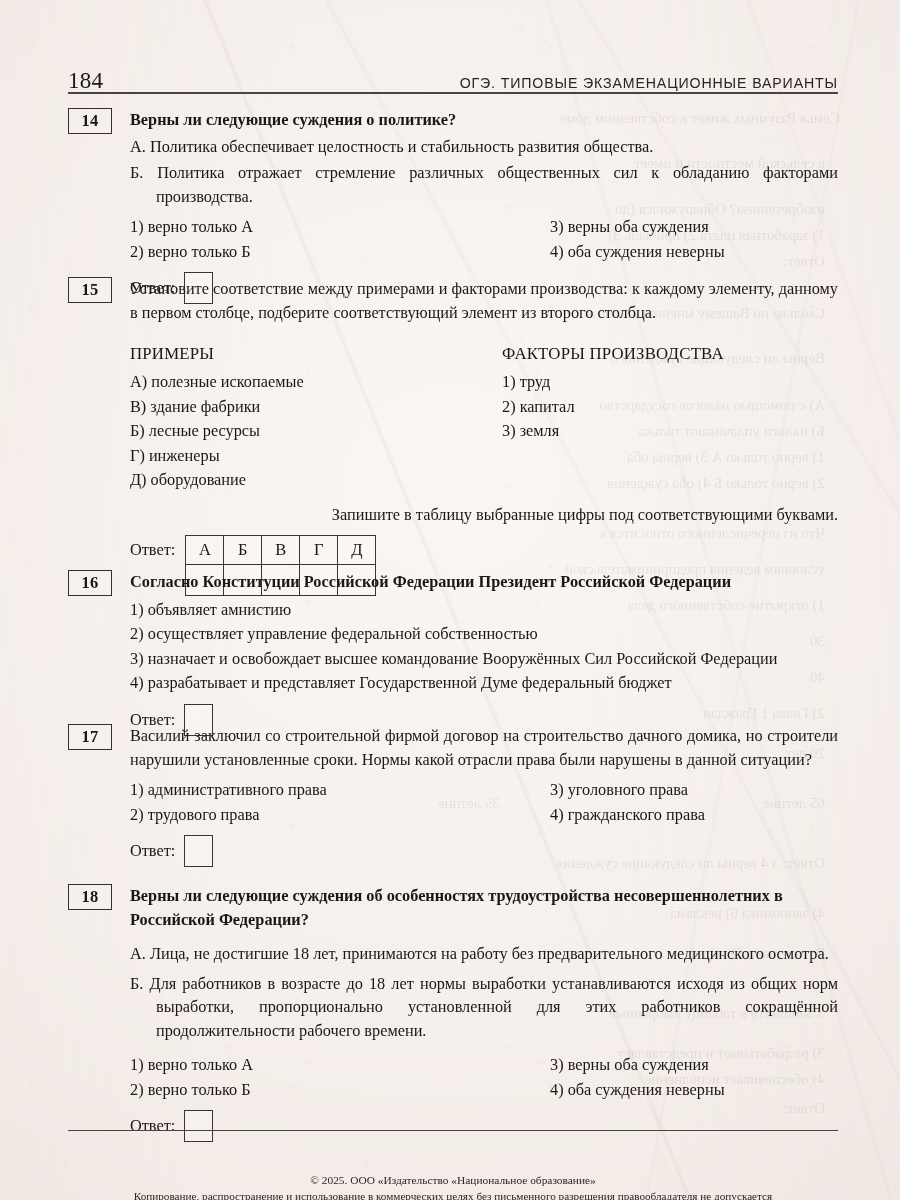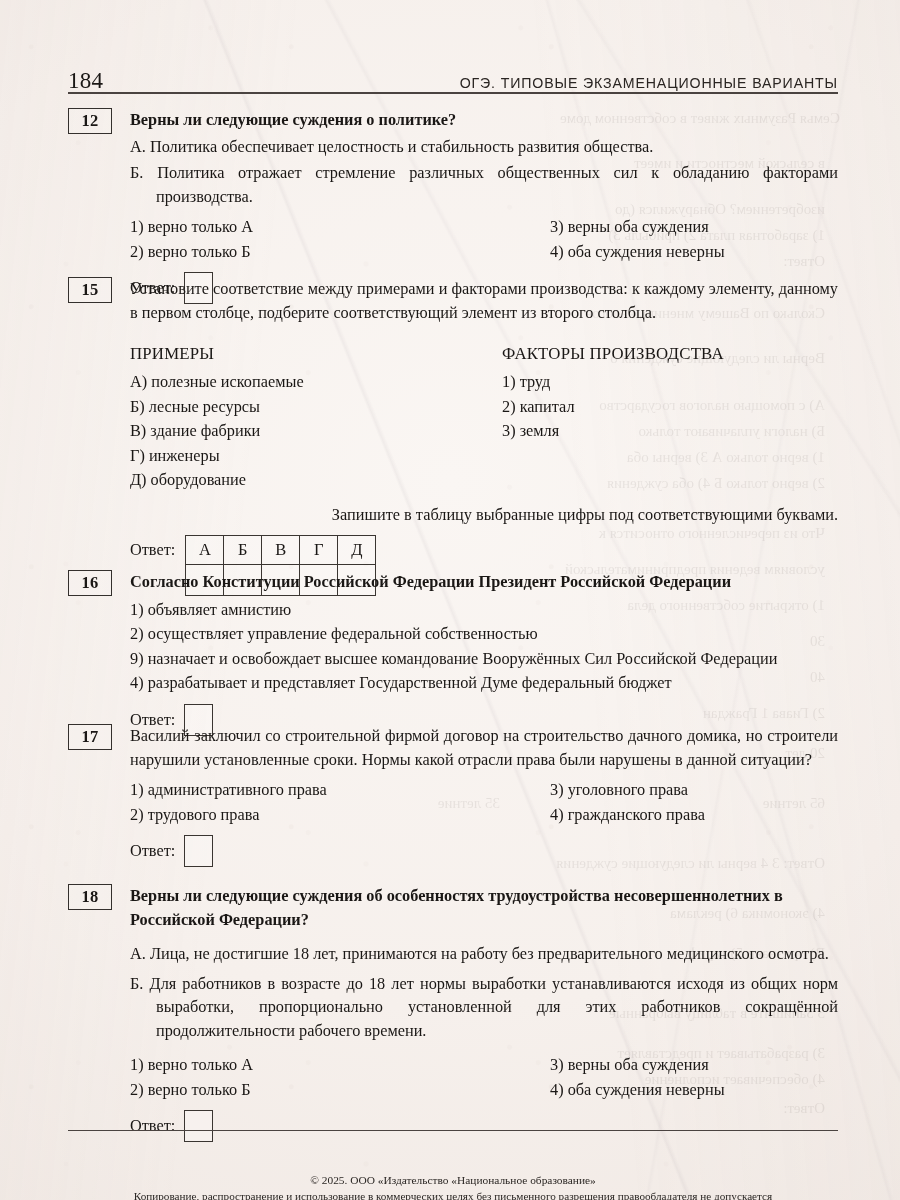--- a/index.html
+++ b/index.html
@@ -267,21 +267,21 @@
 
   <div class="content">
 
     <div class="hdr">
       <div class="folio">184</div>
       <div class="hdr-title">ОГЭ. ТИПОВЫЕ ЭКЗАМЕНАЦИОННЫЕ ВАРИАНТЫ</div>
     </div>
     <div class="hdr-rule"></div>
 
     <div class="q" style="top:108px;">
-      <div class="qnum">12</div>
+      <div class="qnum">14</div>
       <div class="qbody">
         <div class="stem nj">Верны ли следующие суждения о политике?</div>
         <div class="sub">А. Политика обеспечивает целостность и стабильность развития общества.</div>
         <div class="sub hang28">Б. Политика отражает стремление различных общественных сил к обладанию факторами производства.</div>
         <div class="opts">
           <div class="o">1) верно только А</div>
           <div class="o">3) верны оба суждения</div>
           <div class="o">2) верно только Б</div>
           <div class="o">4) оба суждения неверны</div>
         </div>
@@ -295,22 +295,22 @@
     <div class="q" style="top:277px;">
       <div class="qnum">15</div>
       <div class="qbody">
         <div class="stem">Установите соответствие между примерами и факторами производства: к каждому элементу, данному в первом столбце, подберите соответствующий элемент из второго столбца.</div>
 
         <div class="cols">
           <div>
             <div class="col-head">ПРИМЕРЫ</div>
             <div class="col-list">
               <div class="li">А) полезные ископаемые</div>
+              <div class="li">В) здание фабрики</div>
               <div class="li">Б) лесные ресурсы</div>
-              <div class="li">В) здание фабрики</div>
               <div class="li">Г) инженеры</div>
               <div class="li">Д) оборудование</div>
             </div>
           </div>
           <div>
             <div class="col-head">ФАКТОРЫ ПРОИЗВОДСТВА</div>
             <div class="col-list">
               <div class="li">1) труд</div>
               <div class="li">2) капитал</div>
               <div class="li">3) земля</div>
@@ -344,21 +344,21 @@
       </div>
     </div>
 
     <div class="q" style="top:570px;">
       <div class="qnum">16</div>
       <div class="qbody">
         <div class="stem nj">Согласно Конституции Российской Федерации Президент Российской Федерации</div>
         <div class="list">
           <div class="li">1) объявляет амнистию</div>
           <div class="li">2) осуществляет управление федеральной собственностью</div>
-          <div class="li">9) назначает и освобождает высшее командование Вооружённых Сил Российской Федерации</div>
+          <div class="li">3) назначает и освобождает высшее командование Вооружённых Сил Российской Федерации</div>
           <div class="li">4) разрабатывает и представляет Государственной Думе федеральный бюджет</div>
         </div>
         <div class="ans">
           <span class="ans-label">Ответ:</span>
           <span class="ans-box"></span>
         </div>
       </div>
     </div>
 
     <div class="q" style="top:724px;">

